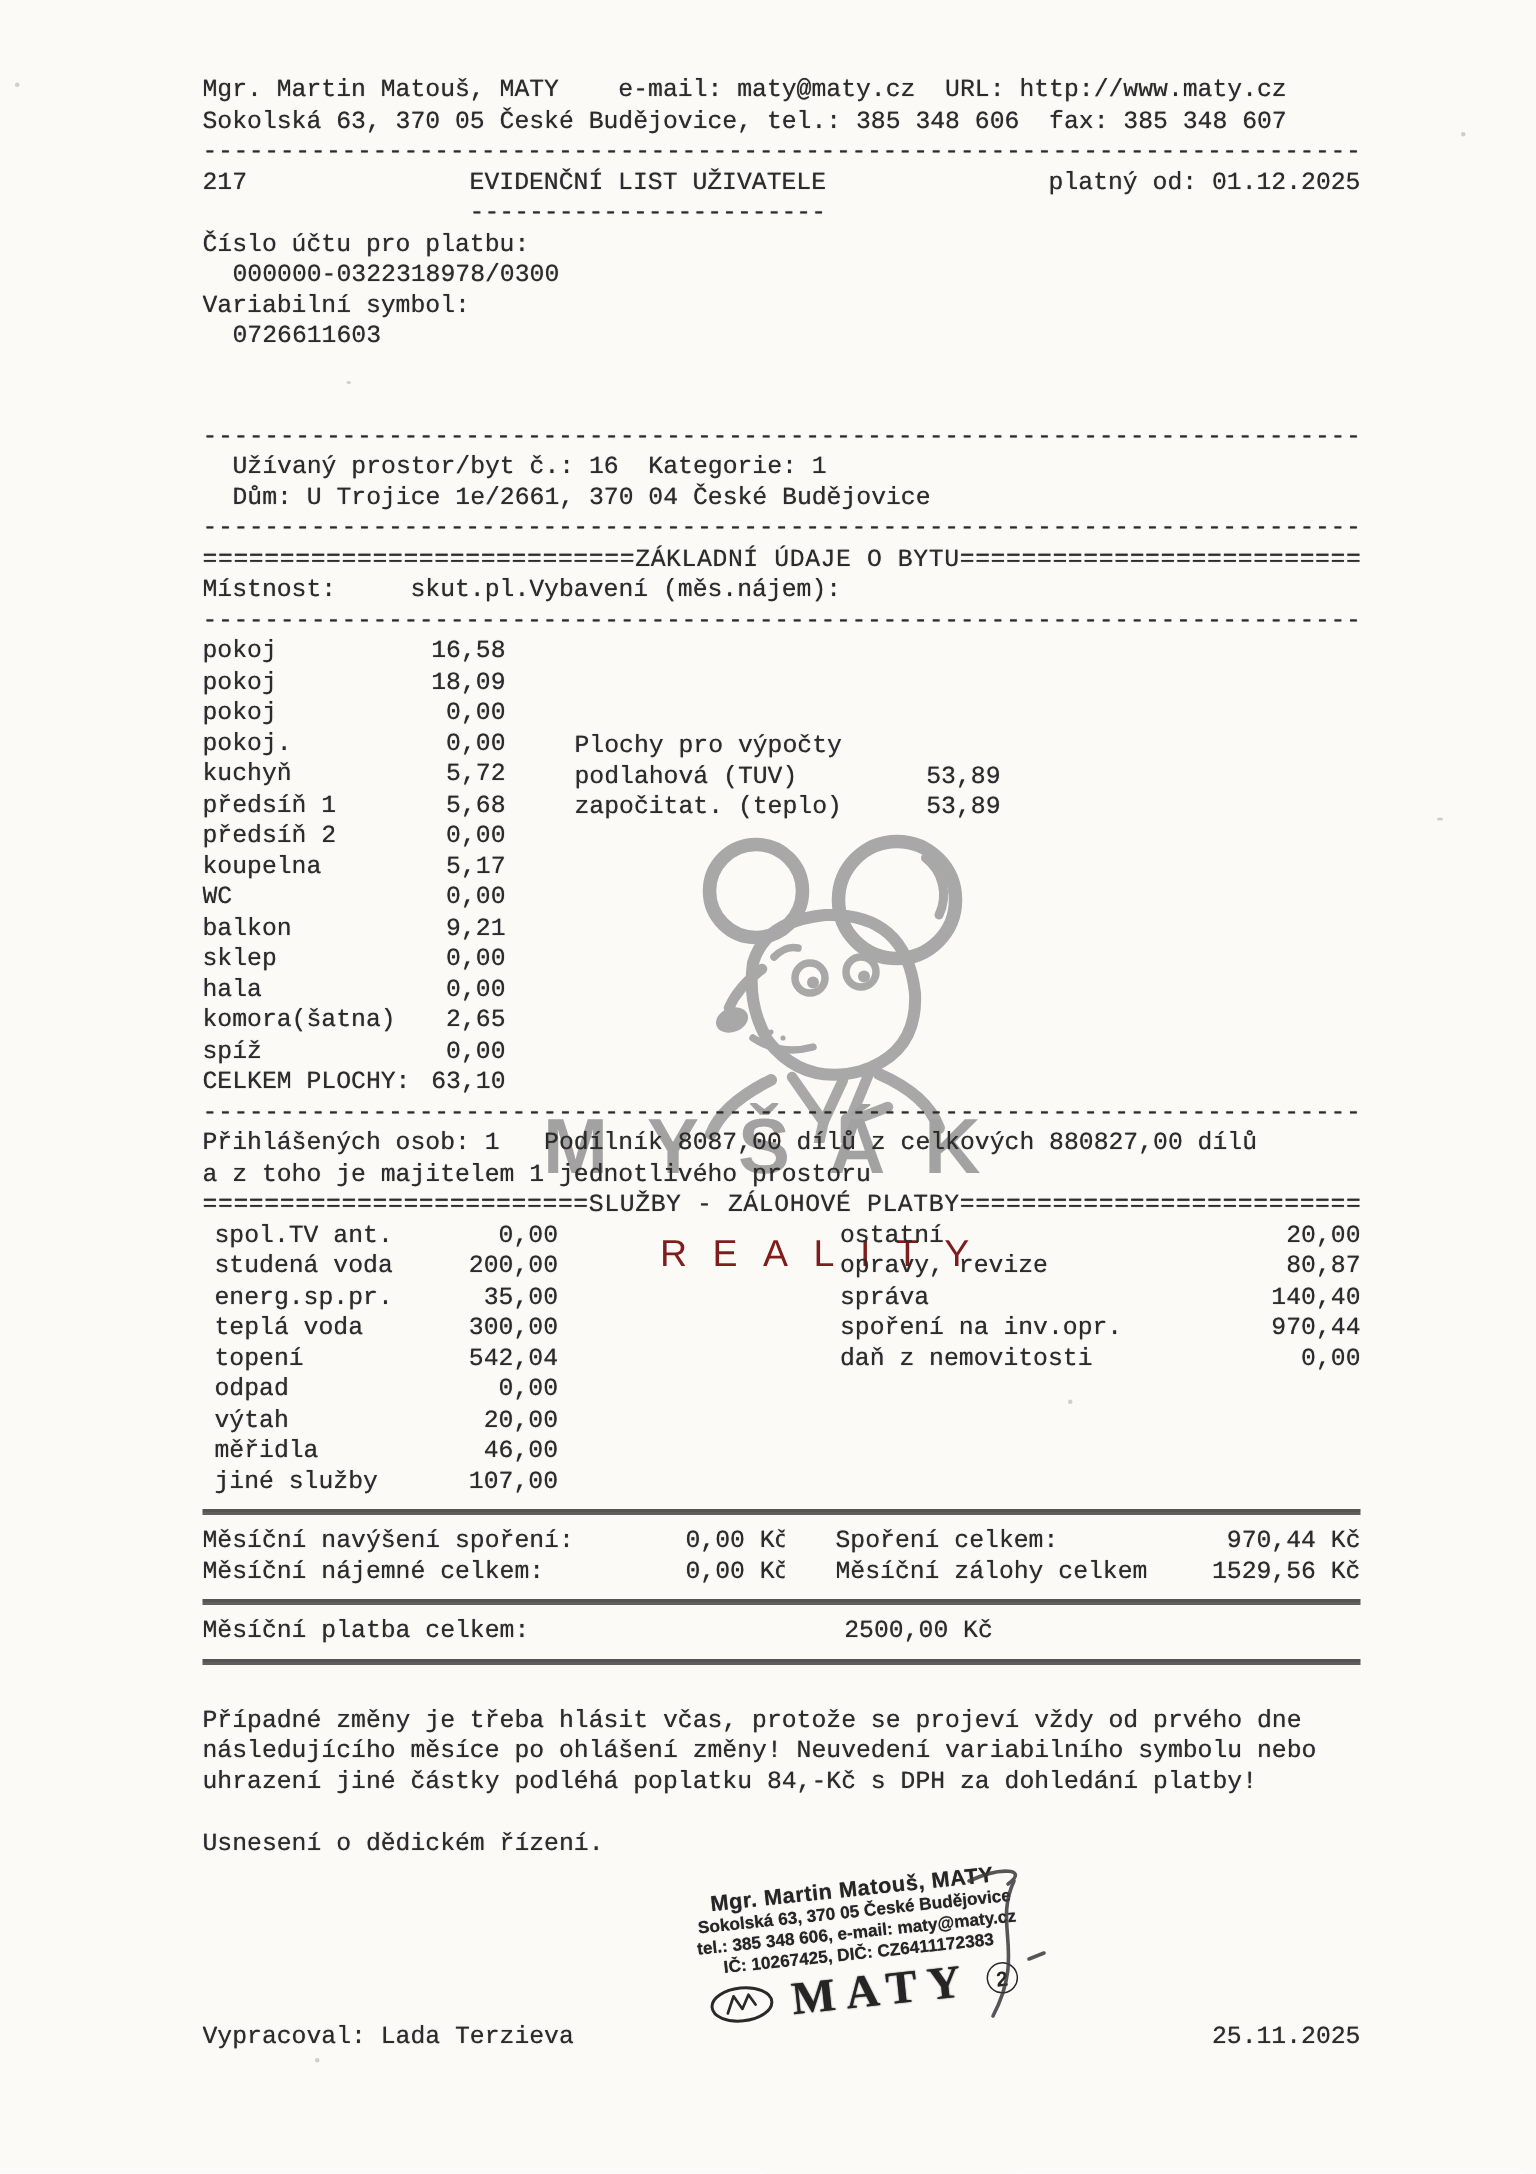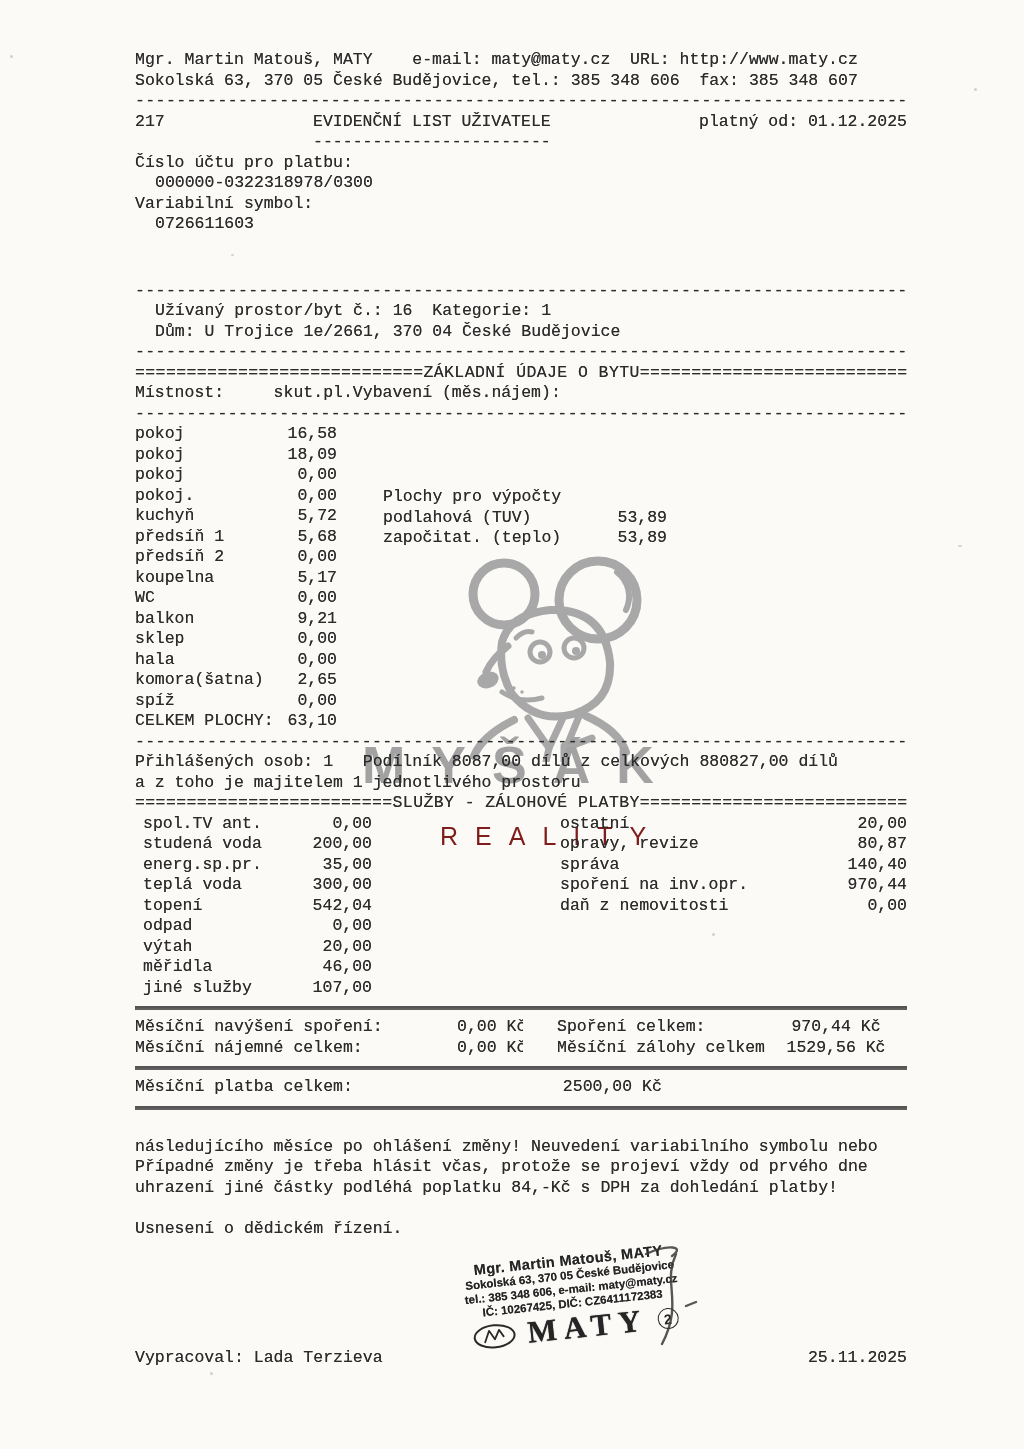--- a/index.html
+++ b/index.html
@@ -34,21 +34,21 @@
   .gap-lg { margin-top:46px; }
   .svc { display:flex; align-items:flex-start; }
   .svc-left { width:237px; padding-left:8px; }
   .svc-right { margin-left:188px; width:347px; }
   .kv { display:flex; justify-content:space-between; }
   .dblrule {
     height:4px; border-top:2px solid #3e3e3e; border-bottom:2px solid #4a4a4a;
     margin:8px 0 7px 0; opacity:0.88;
   }
   .totals-row { display:grid; grid-template-columns:322px 66px 1fr 142px; }
-  .totals-row .v { text-align:center; }
+  .totals-row .v { text-align:right; }
   .totals-row .rl { padding-left:34px; }
   .pay-row { display:flex; margin:6px 0 5px 0; }
   .pay-val { margin-left:210px; }
   .notes { margin-top:27px; }
   .note2 { margin-top:21px; }
   
   .watermark { position:absolute; z-index:1; left:0; top:0; width:1024px; height:1449px; pointer-events:none; }
   .wm-mouse { position:absolute; left:452px; top:550px; }
   .wm-big {
     position:absolute; left:362px; top:755px; width:400px;
@@ -318,22 +318,22 @@
       <span class="ln v">1529,56 Kč</span>
     </div>
     <div class="dblrule"></div>
     <div class="pay-row">
       <span class="ln">Měsíční platba celkem:</span>
       <span class="ln pay-val">2500,00 Kč</span>
     </div>
     <div class="dblrule"></div>
 
     <div class="notes">
+      <div class="ln">Případné změny je třeba hlásit včas, protože se projeví vždy od prvého dne</div>
       <div class="ln">následujícího měsíce po ohlášení změny! Neuvedení variabilního symbolu nebo</div>
-      <div class="ln">Případné změny je třeba hlásit včas, protože se projeví vždy od prvého dne</div>
       <div class="ln">uhrazení jiné částky podléhá poplatku 84,-Kč s DPH za dohledání platby!</div>
     </div>
     <div class="ln note2">Usnesení o dědickém řízení.</div>
   </div>
 
   <div class="stamp">
     <div class="s1 ln">Mgr. Martin Matouš, MATY</div>
     <div class="s2 ln">Sokolská 63, 370 05 České Budějovice</div>
     <div class="s2 ln">tel.: 385 348 606, e-mail: maty@maty.cz</div>
     <div class="s2 ln">IČ: 10267425, DIČ: CZ6411172383</div>

